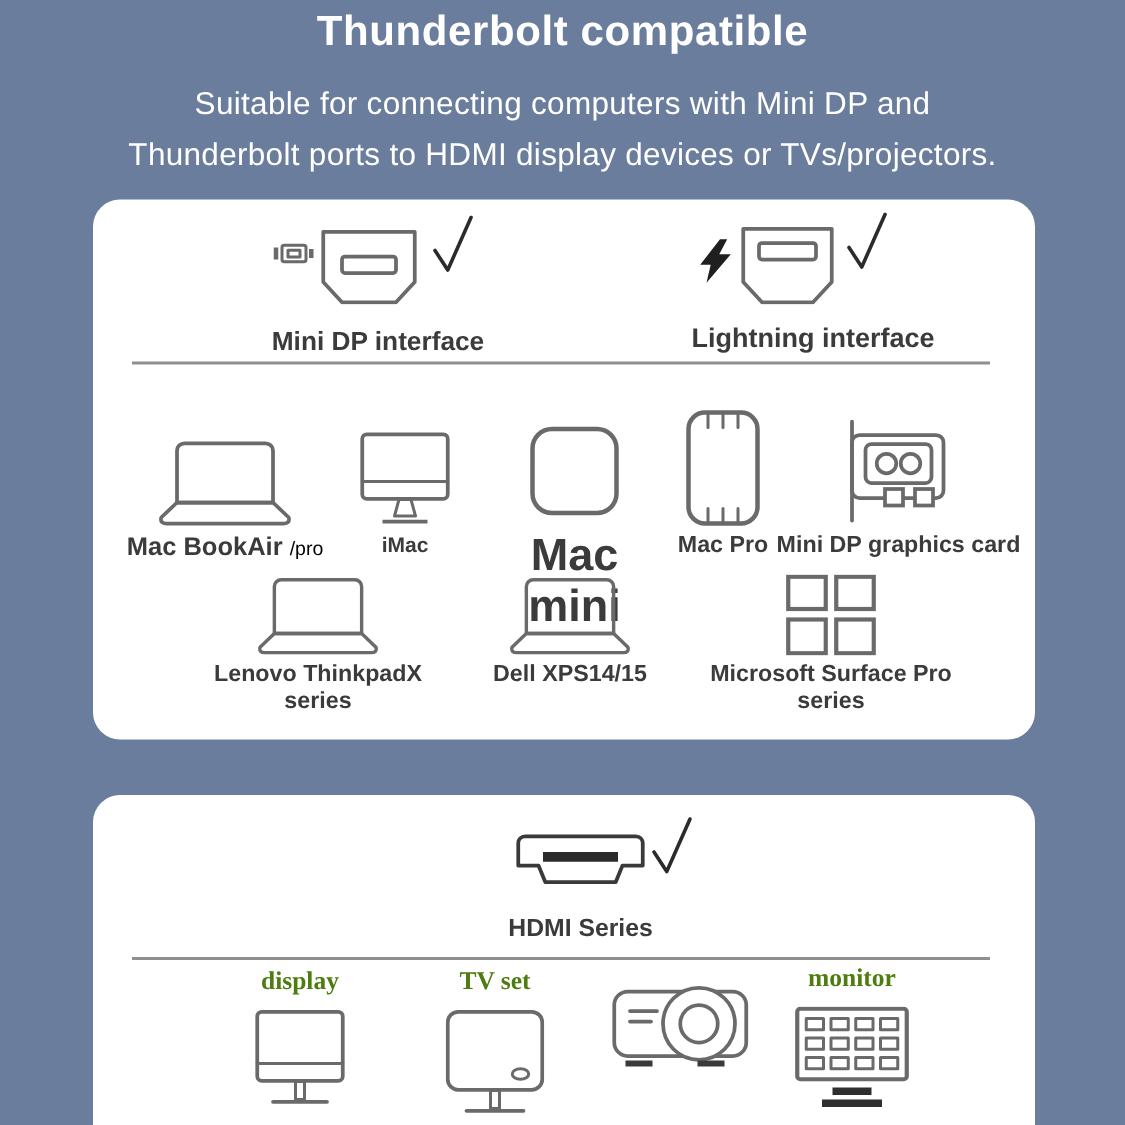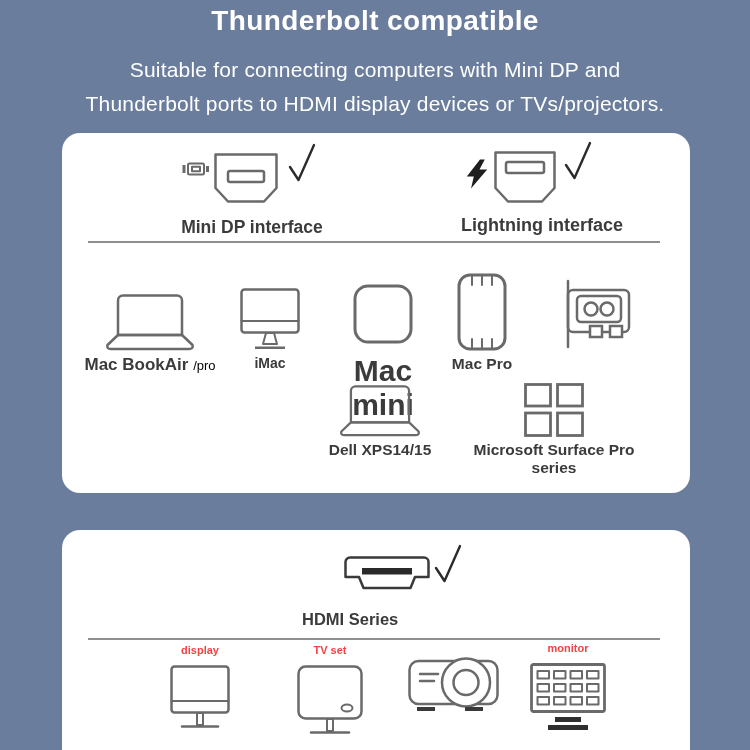--- a/index.html
+++ b/index.html
@@ -60,26 +60,26 @@
   #dev-macpro{left:370px;width:100px;}
   #dev-gpu{left:452px;width:170px;}
   #dev-lenovo{left:60px;width:180px;}
   #dev-dell{left:248px;width:140px;}
   #dev-surface{left:392px;width:200px;}
   #dev-macmini .icon-box svg{margin-bottom:7px;}
 
   #hdmi-group{position:absolute;left:240px;top:12px;width:170px;height:96px;}
   #hdmi-group svg{position:absolute;}
   #hdmi-label{
-    position:absolute;top:68px;left:0;width:100%;
+    position:absolute;top:68px;left:0;width:100%;text-align:center;
     font-size:16.5px;font-weight:700;color:#3b3b3b;
   }
 
   .out{position:absolute;text-align:center;}
-  .out-label{font-size:11px;font-weight:600;color:#ef4444;}
+  .out-label{font-size:17px;font-weight:600;color:#4d7c0f;font-family:Liberation Serif, serif;}
   .out .icon-box{display:flex;justify-content:center;margin-top:9px;}
   #out-display{left:78px;width:120px;top:114px;}
   #out-tv{left:208px;width:120px;top:114px;}
   #out-projector{left:330px;width:124px;top:110px;}
   #out-monitor{left:445px;width:122px;top:112px;}
 
   svg{display:block;}
   .stroke{fill:none;stroke:#6a6a6a;stroke-width:2.5;stroke-linejoin:round;stroke-linecap:round;}
   .stroke-thin{fill:none;stroke:#6a6a6a;stroke-width:2;stroke-linejoin:round;stroke-linecap:round;}
   .fillgray{fill:#6a6a6a;}
@@ -178,22 +178,32 @@
       <svg width="74" height="72" viewBox="0 0 74 72">
         <line class="stroke" x1="6" y1="2" x2="6" y2="68"></line>
         <rect class="stroke" x="6" y="11" width="61" height="42" rx="5"></rect>
         <rect x="28" y="47" width="12" height="11" fill="#ffffff" stroke="#6a6a6a" stroke-width="2.5"></rect>
         <rect x="48" y="47" width="12" height="11" fill="#ffffff" stroke="#6a6a6a" stroke-width="2.5"></rect>
         <rect class="stroke" x="15" y="17" width="44" height="26" rx="4"></rect>
         <circle class="stroke" cx="29" cy="30" r="6.5"></circle>
         <circle class="stroke" cx="45" cy="30" r="6.5"></circle>
       </svg>
     </div>
-  </div>
-
+    <span class="dev-label lbl-md">Mini DP graphics card</span>
+  </div>
+
+  <div class="dev row2" id="dev-lenovo">
+    <div class="icon-box">
+      <svg width="80" height="52" viewBox="0 0 88 57">
+        <path class="stroke" d="M17,1.5 h54 a5,5 0 0 1 5,5 V41 H12 V6.5 a5,5 0 0 1 5,-5 z"></path>
+        <path class="stroke" d="M12,41 H76 L86.5,51 Q87.5,55 83,55 H5 Q0.5,55 1.5,51 Z"></path>
+      </svg>
+    </div>
+    <span class="dev-label lbl-md">Lenovo ThinkpadX series</span>
+  </div>
 
   <div class="dev row2" id="dev-dell">
     <div class="icon-box">
       <svg width="80" height="52" viewBox="0 0 88 57">
         <path class="stroke" d="M17,1.5 h54 a5,5 0 0 1 5,5 V41 H12 V6.5 a5,5 0 0 1 5,-5 z"></path>
         <path class="stroke" d="M12,41 H76 L86.5,51 Q87.5,55 83,55 H5 Q0.5,55 1.5,51 Z"></path>
       </svg>
     </div>
     <span class="dev-label lbl-md">Dell XPS14/15</span>
   </div>

